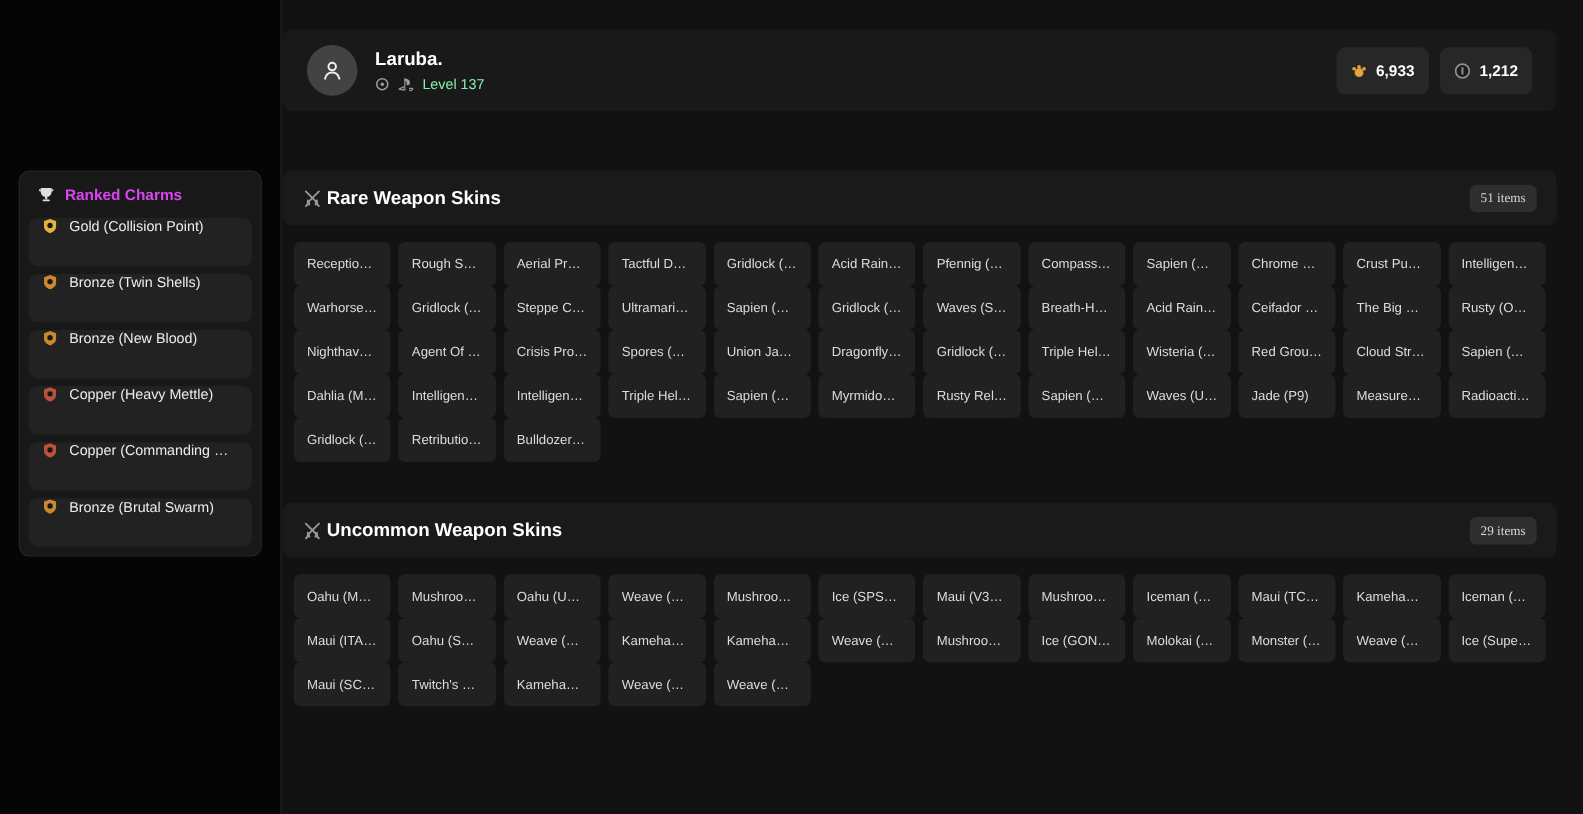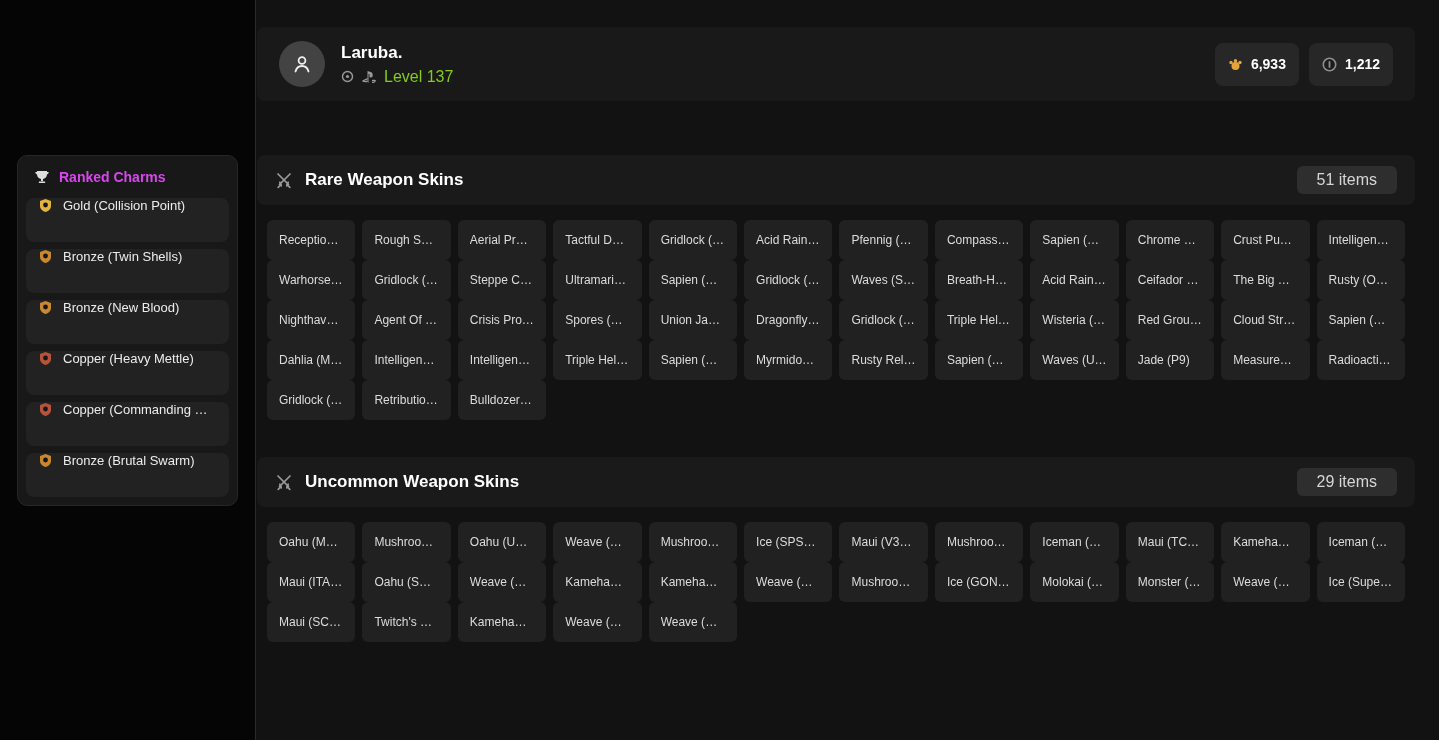--- a/index.html
+++ b/index.html
@@ -40,41 +40,41 @@
   .profile-card {
     display: flex; align-items: center; gap: 16px;
     background: #191919; border-radius: 8px; height: 74px; padding: 0 22px;
   }
   .avatar {
     width: 46px; height: 46px; border-radius: 50%; background: #434343;
     display: flex; align-items: center; justify-content: center; flex: 0 0 auto;
   }
   .username { font-size: 17px; font-weight: bold; color: #ffffff; margin-bottom: 5px; }
   .profile-meta { display: flex; align-items: center; gap: 8px; }
-  .level { font-size: 16px; color: #84cc16; }
+  .level { font-size: 13px; color: #86efac; }
   .meta-icon { display: flex; }
 
   .currencies { margin-left: auto; display: flex; gap: 10px; }
   .currency-pill {
     display: flex; align-items: center; gap: 8px;
     background: #272727; border-radius: 8px; height: 43px; padding: 0 13px;
   }
   .cur-value { font-size: 14px; font-weight: bold; color: #ffffff; }
 
   
   .section-header {
-    display: flex; align-items: center; gap: 12px;
+    display: flex; align-items: center; gap: 4px;
     background: #1a1a1a; border-radius: 8px; height: 50px; padding: 0 18px; justify-content: flex-end;
   }
   .sec1 { margin-top: 54px; }
   .sec2 { margin-top: 37px; }
   .section-title { font-size: 17px; font-weight: bold; color: #ffffff; }
   .count-pill {
     margin-left: auto; background: #2e2e2e; border-radius: 6px;
-    padding: 5px 20px; font-size: 16px; color: #d6d6d6; white-space: nowrap;
+    padding: 5px 10px; font-size: 12px; color: #d6d6d6; white-space: nowrap; font-family: Liberation Serif, serif;
   }
 
   .chip-grid {
     display: grid; grid-template-columns: repeat(12, minmax(0, 1fr));
     gap: 0 7px; padding: 0 10px; margin-top: 15px;
   }
   .chip {
     height: 40px; background: #212121; border-radius: 6px;
     display: flex; align-items: center; padding: 0 12px; cursor: pointer;
   }

